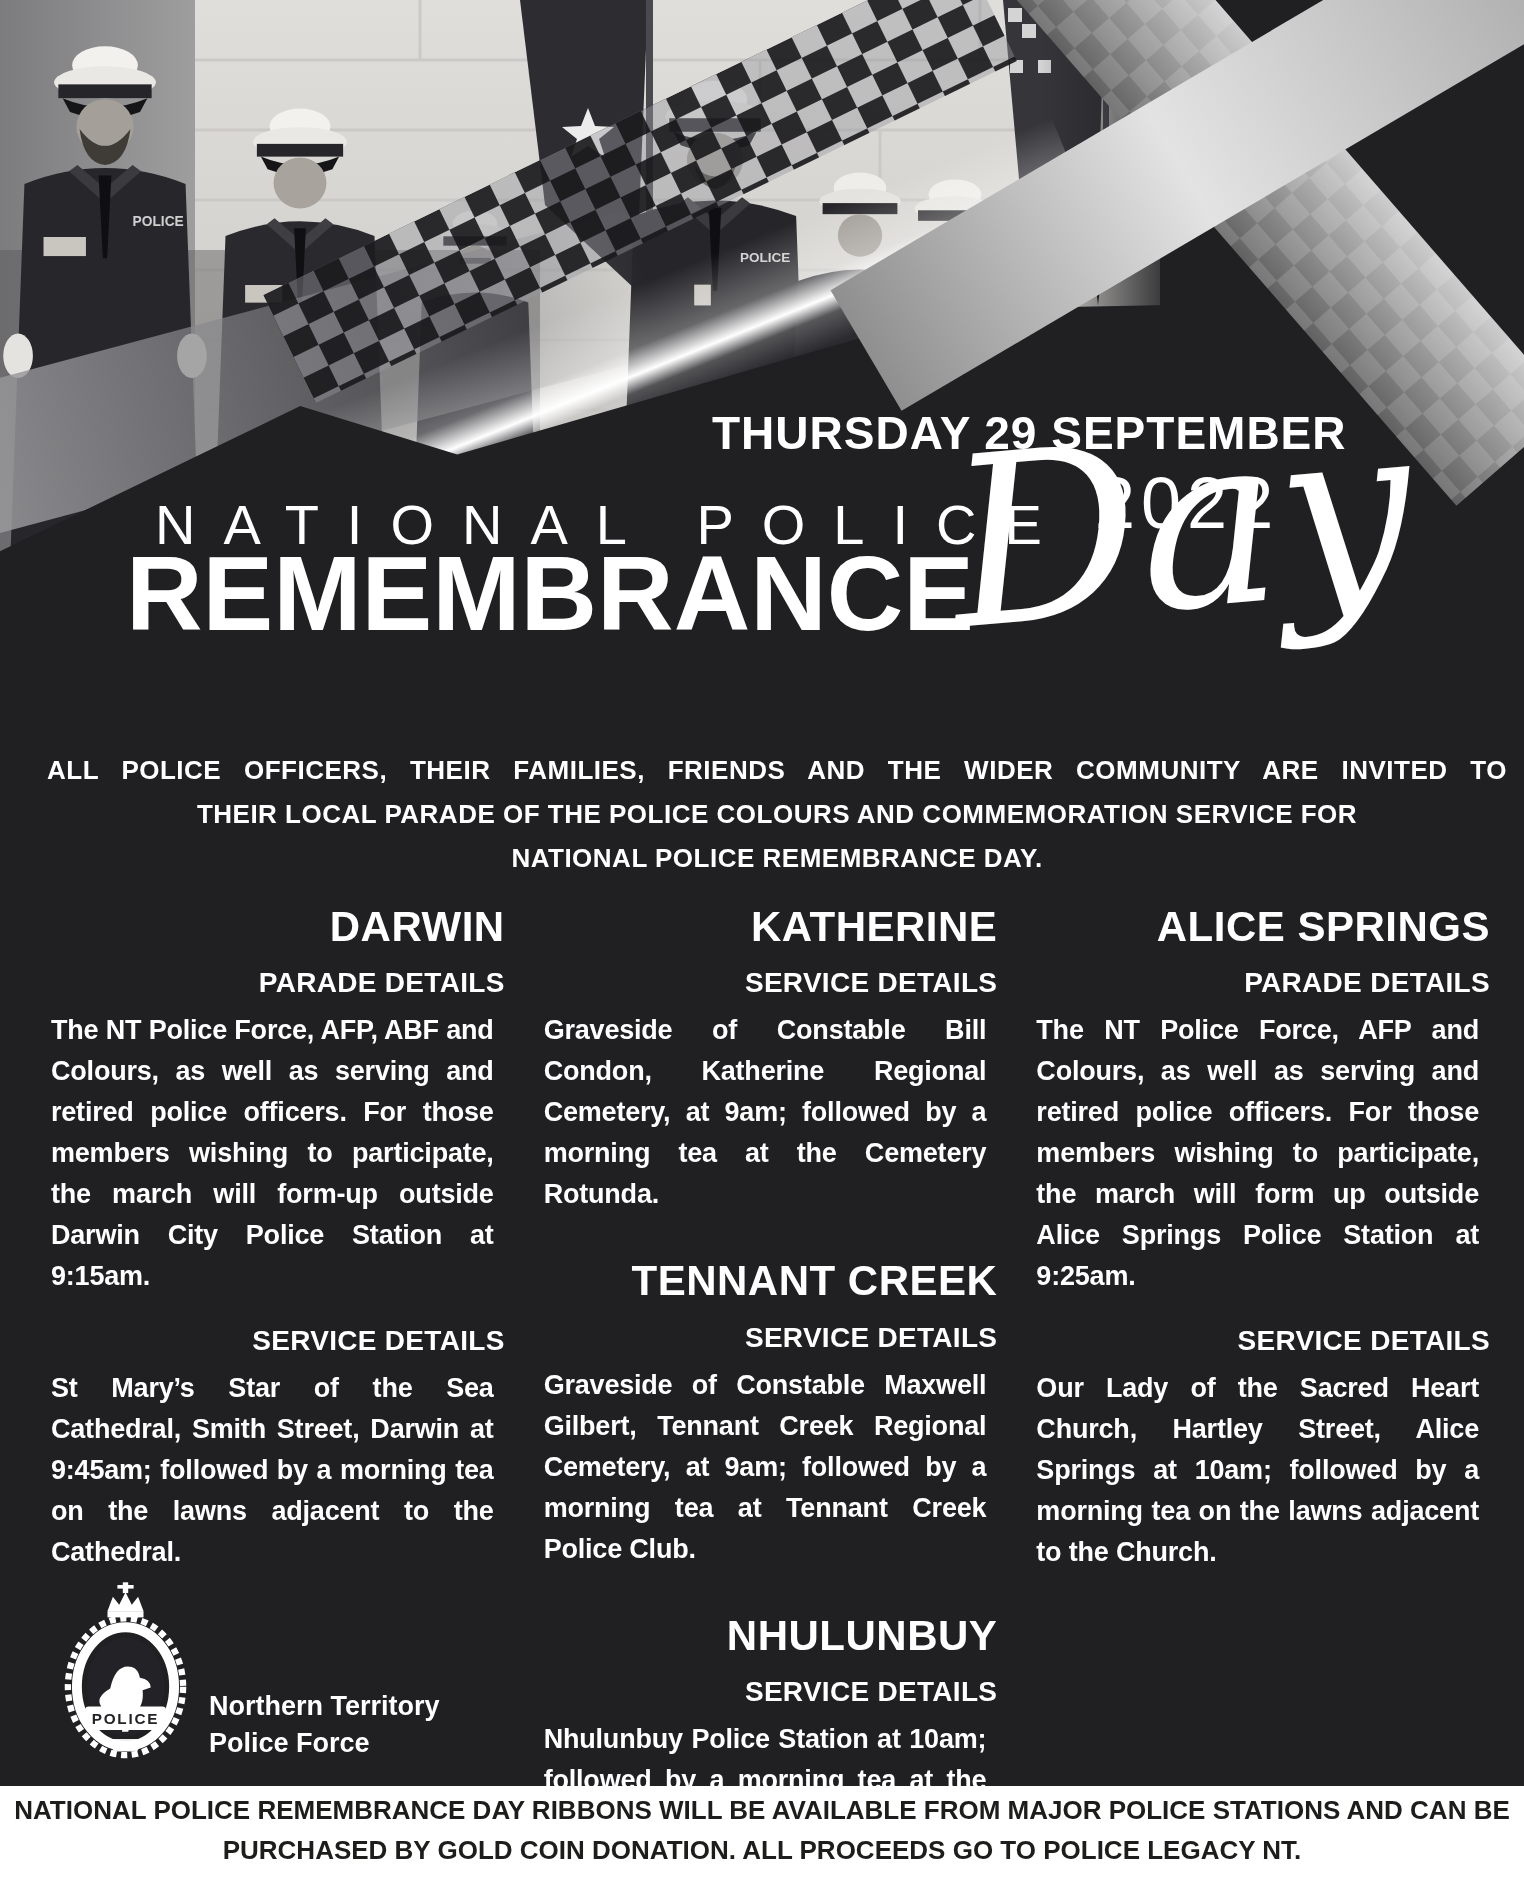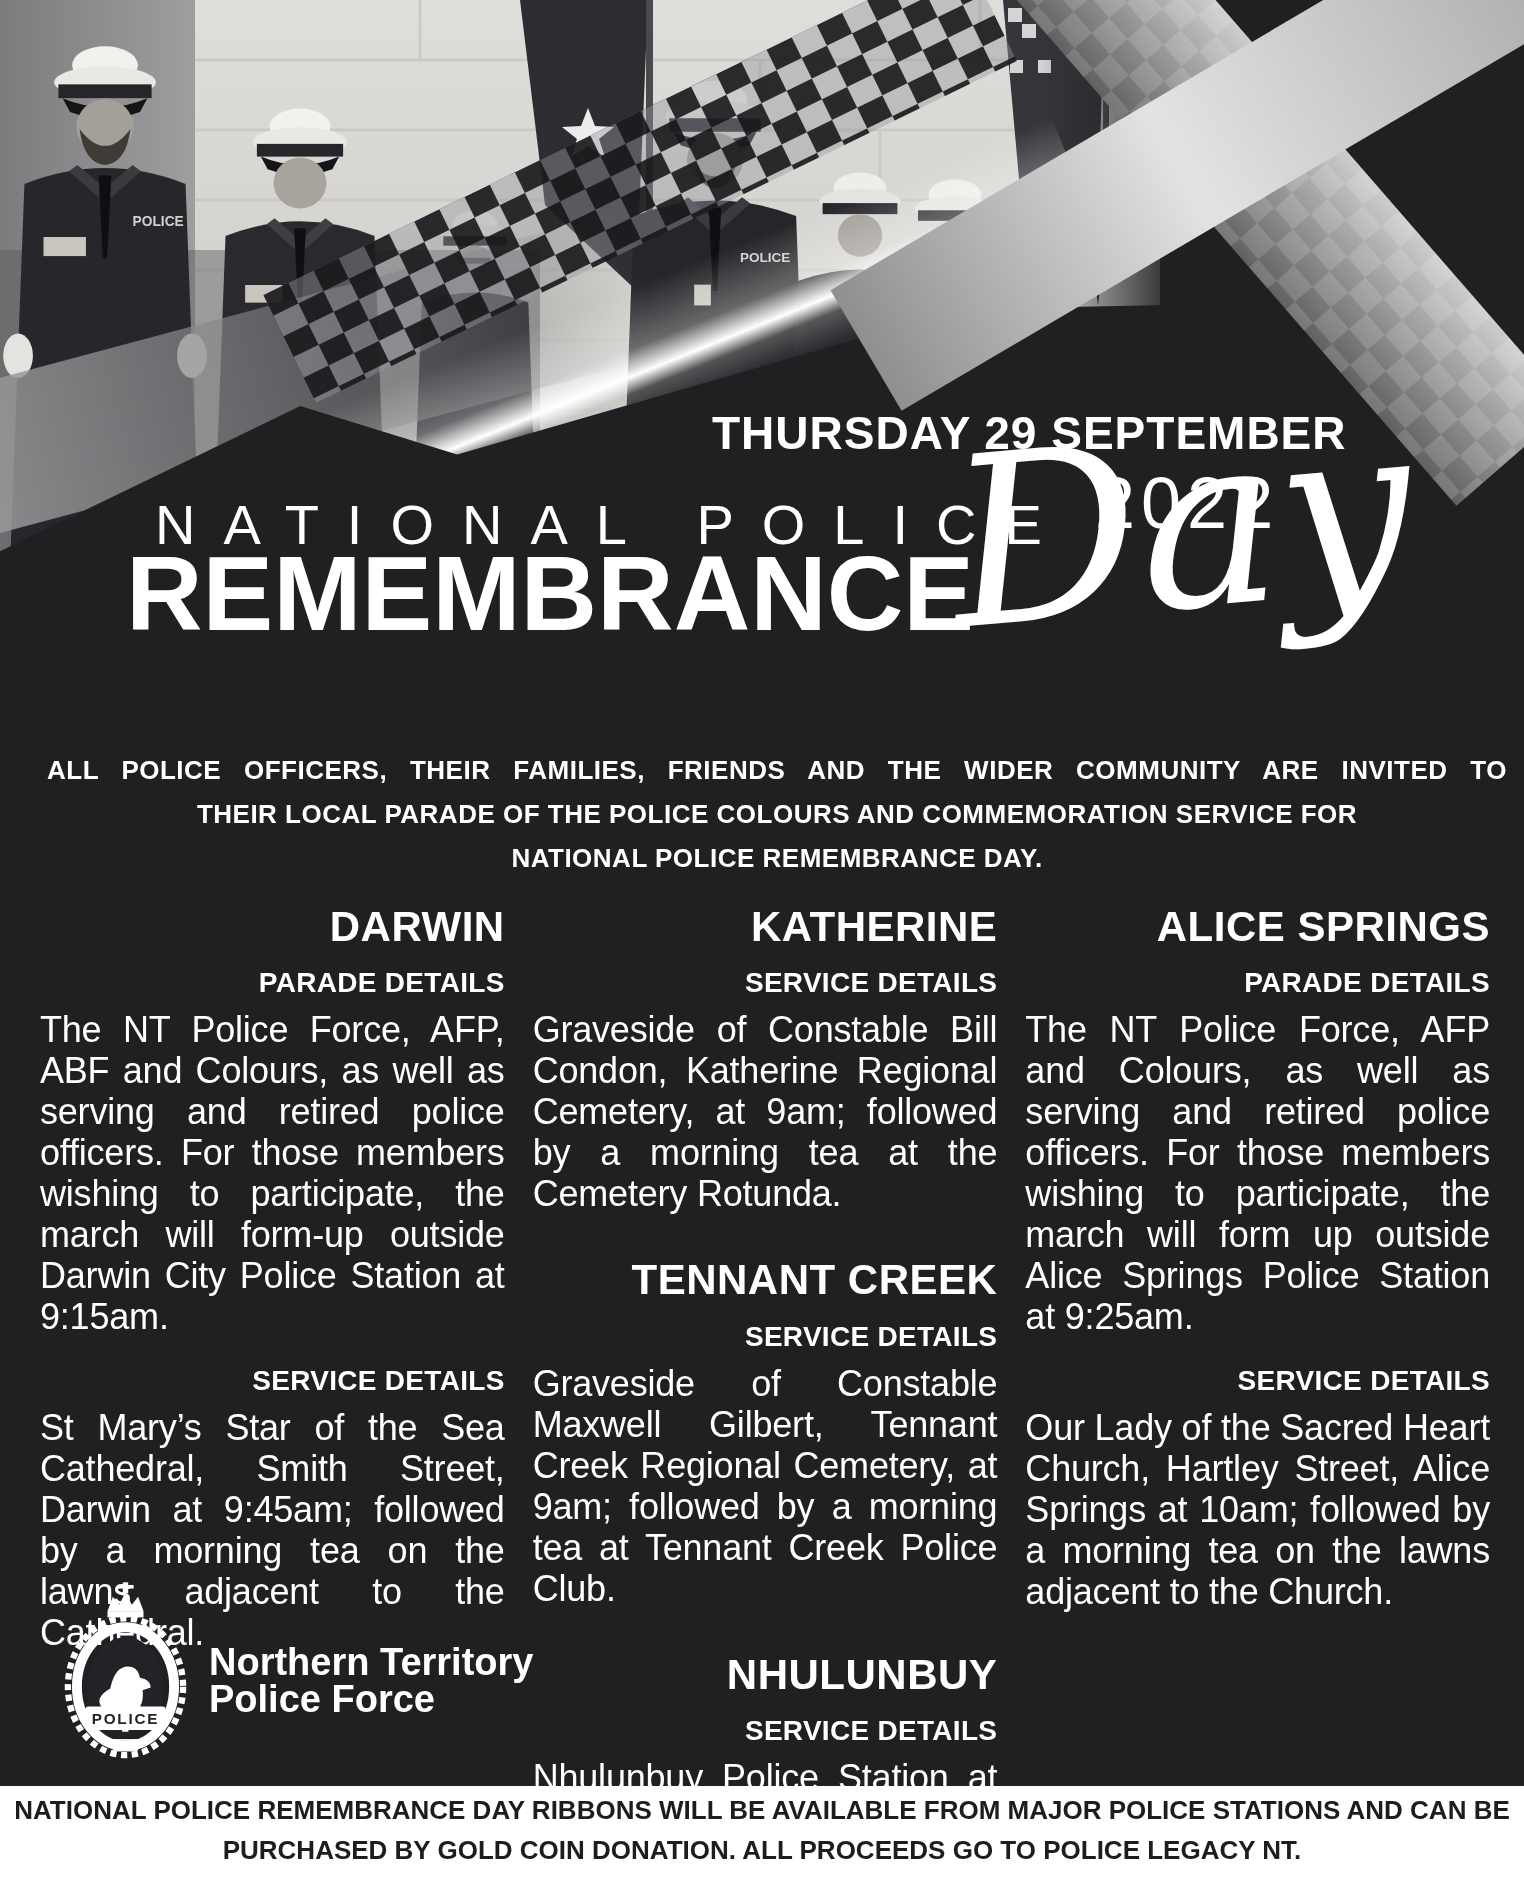--- a/index.html
+++ b/index.html
@@ -73,27 +73,27 @@
 
   
   .columns { position:absolute; left:40px; top:903px; width:1450px;
              display:grid; grid-template-columns:1fr 1fr 1fr; column-gap:28px; }
   .city { font-size:42px; font-weight:800; text-align:right; line-height:1.15;
           letter-spacing:.5px; margin:0; }
   .section + .section { margin-top:42px; }
   .block-heading { font-size:28px; font-weight:700; text-align:right;
                    margin:16px 0 10px; letter-spacing:.3px; }
   .block + .block .block-heading { margin-top:28px; }
-  .body-text { font-size:36px; line-height:41px; letter-spacing:-0.2px;
-               text-align:justify; margin:0; }
+  .body-text { font-size:27px; line-height:41px; letter-spacing:-0.2px;
+               text-align:justify; margin:11px;font-weight:bold; }
 
   
   .logo { position:absolute; left:58px; top:1580px; display:flex; gap:16px; }
   .logo svg { display:block; }
-  .org { margin-top:64px; font-size:38px; font-weight:700; line-height:37px; }
+  .org { margin-top:108px; font-size:27px; font-weight:700; line-height:37px; }
 
   
   .footer { position:absolute; left:0; top:1786px; width:1524px; height:104px;
             background:#ffffff; color:#1d1d1b; box-sizing:border-box;
             padding-top:4px; text-align:center; font-size:26px; font-weight:700;
             line-height:40px; letter-spacing:0; }
 </style>
 </head>
 <body>
 

